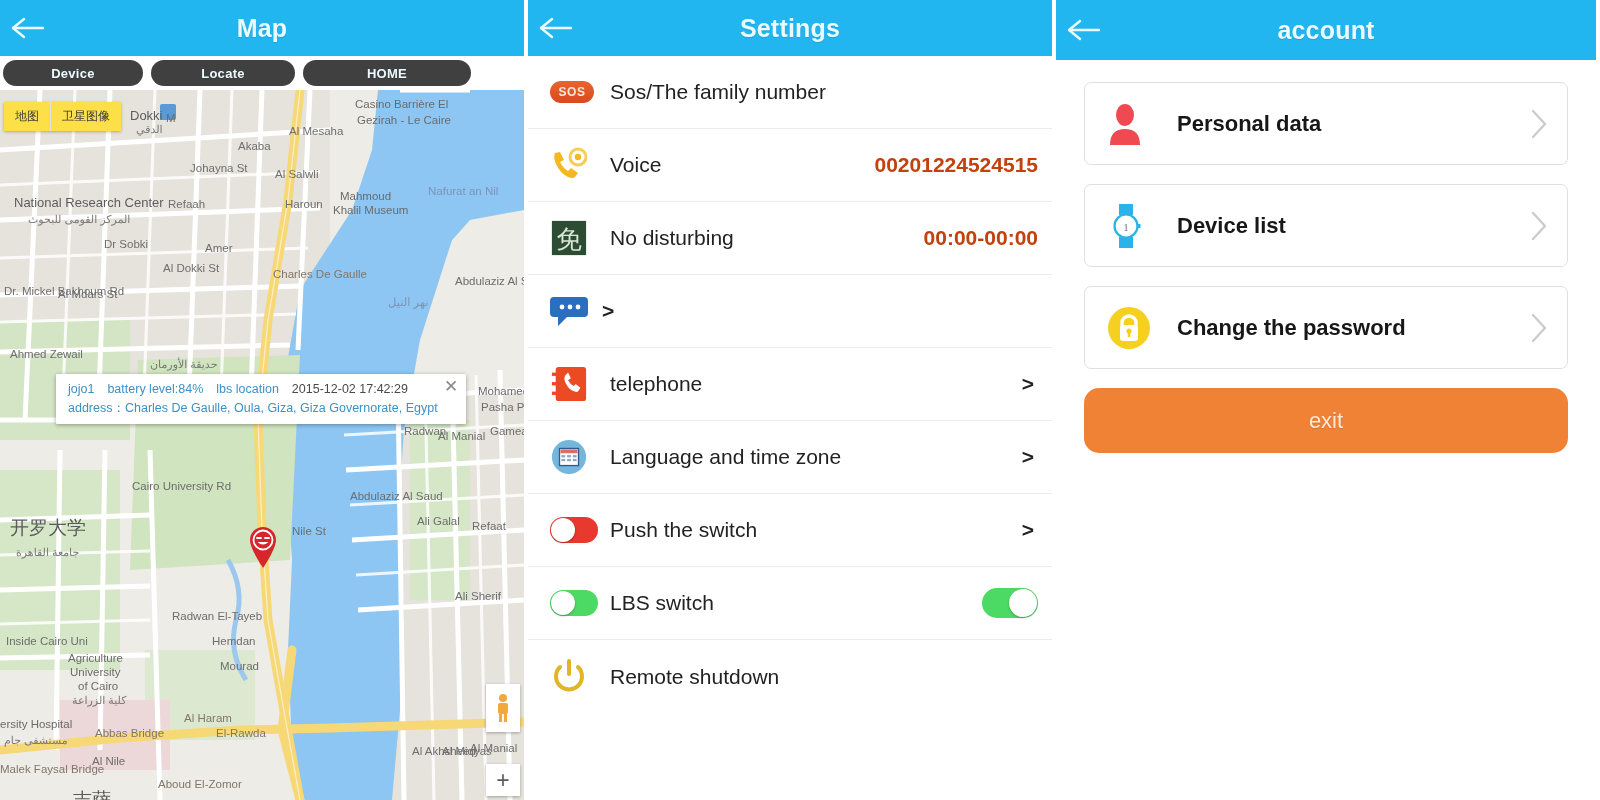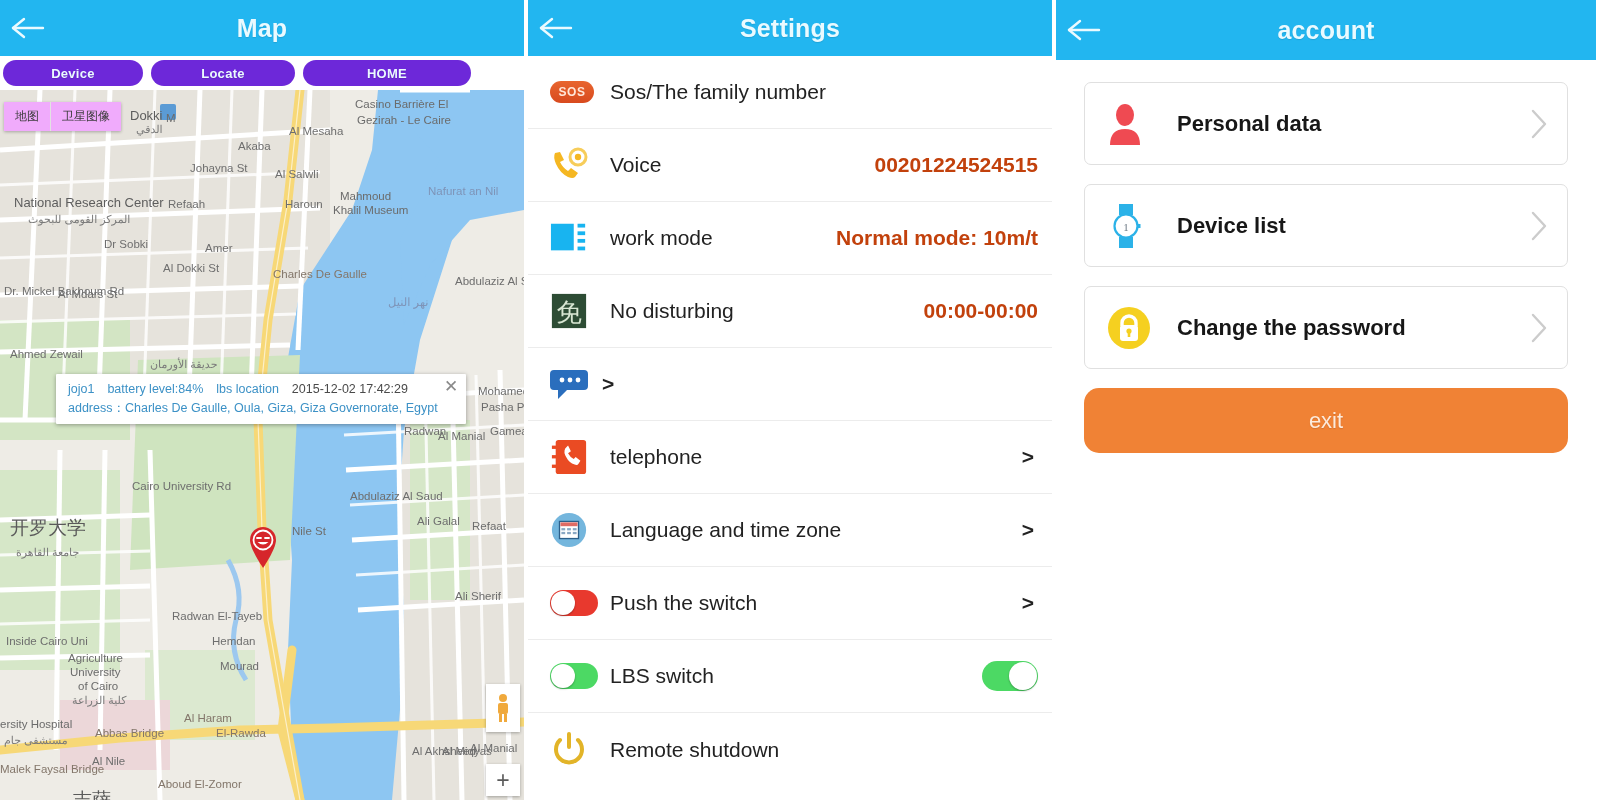--- a/index.html
+++ b/index.html
@@ -33,39 +33,39 @@
     letter-spacing: .2px; pointer-events: none;
     text-shadow: 0 1px 1px rgba(0,0,0,.10);
   }
 
   
   .map-tabs {
     height: 34px; background: #fff; display: flex;
     align-items: center; gap: 8px; padding: 2px 3px;
   }
   .map-tab {
-    height: 26px; border-radius: 13px; background: #6d28d9;
+    height: 26px; border-radius: 13px; background: #404040;
     color: #eafaff; font-size: 13px; font-weight: bold;
     display: flex; align-items: center; justify-content: center;
     cursor: pointer; letter-spacing: .3px;
     text-shadow: 0 1px 1px rgba(0,0,0,.12);
   }
   .map-tab:nth-child(1) { width: 140px; }
   .map-tab:nth-child(2) { width: 144px; }
   .map-tab:nth-child(3) { width: 168px; }
 
   .map-canvas {
     position: absolute; top: 90px; left: 0; right: 0; bottom: 0;
     background: #eceae4; overflow: hidden;
   }
   .map-svg { position: absolute; inset: 0; }
 
   .maptype-ctrl {
     position: absolute; top: 12px; left: 4px;
-    display: flex; background: #f0abfc; box-shadow: 0 1px 3px rgba(0,0,0,.28);
+    display: flex; background: #fde047; box-shadow: 0 1px 3px rgba(0,0,0,.28);
     font-size: 12px; color: #3b3b3b; z-index: 6;
   }
   .maptype-ctrl div {
     padding: 6px 11px; cursor: pointer; white-space: nowrap;
   }
   .maptype-ctrl div + div { border-left: 1px solid #e2e2e2; }
 
   .info-card {
     position: absolute; left: 56px; top: 284px; width: 410px;
     background: #fff; box-shadow: 0 1px 4px rgba(0,0,0,.35);
@@ -393,33 +393,20 @@
           <svg width="40" height="36" viewBox="0 0 40 36">
             <path d="M5 6 q-2 4 1 11 q4 9 12 13 q5 2 7 0 l3-4 -7-5 -3 3 q-5-3-8-9 l4-2 -4-8 Z" fill="#f5b722"></path>
             <circle cx="28" cy="10" r="8" fill="none" stroke="#f7cd5a" stroke-width="3"></circle>
             <circle cx="28" cy="10" r="3.2" fill="#f5b722"></circle>
           </svg>
         </div>
         <div class="set-label">Voice</div>
         <div class="set-value">00201224524515</div>
       </div>
 
-      <div class="set-row">
-        <div class="set-icon">
-          <svg class="sq-icon" viewBox="0 0 40 40">
-            <rect x="1" y="5" width="24" height="28" fill="#18b4f0"></rect>
-            <rect x="29" y="5" width="8" height="4" fill="#18b4f0"></rect>
-            <rect x="29" y="13" width="8" height="4" fill="#18b4f0"></rect>
-            <rect x="29" y="21" width="8" height="4" fill="#18b4f0"></rect>
-            <rect x="29" y="29" width="8" height="4" fill="#18b4f0"></rect>
-          </svg>
-        </div>
-        <div class="set-label">work mode</div>
-        <div class="set-value">Normal mode: 10m/t</div>
-      </div>
 
       <div class="set-row">
         <div class="set-icon">
           <svg class="sq-icon" viewBox="0 0 40 40">
             <rect x="2" y="2" width="36" height="36" fill="#2d4c34"></rect>
             <text x="20" y="30" font-size="27" fill="#d8e6d2" text-anchor="middle" font-family="'DejaVu Sans', sans-serif">免</text>
           </svg>
         </div>
         <div class="set-label">No disturbing</div>
         <div class="set-value">00:00-00:00</div>

